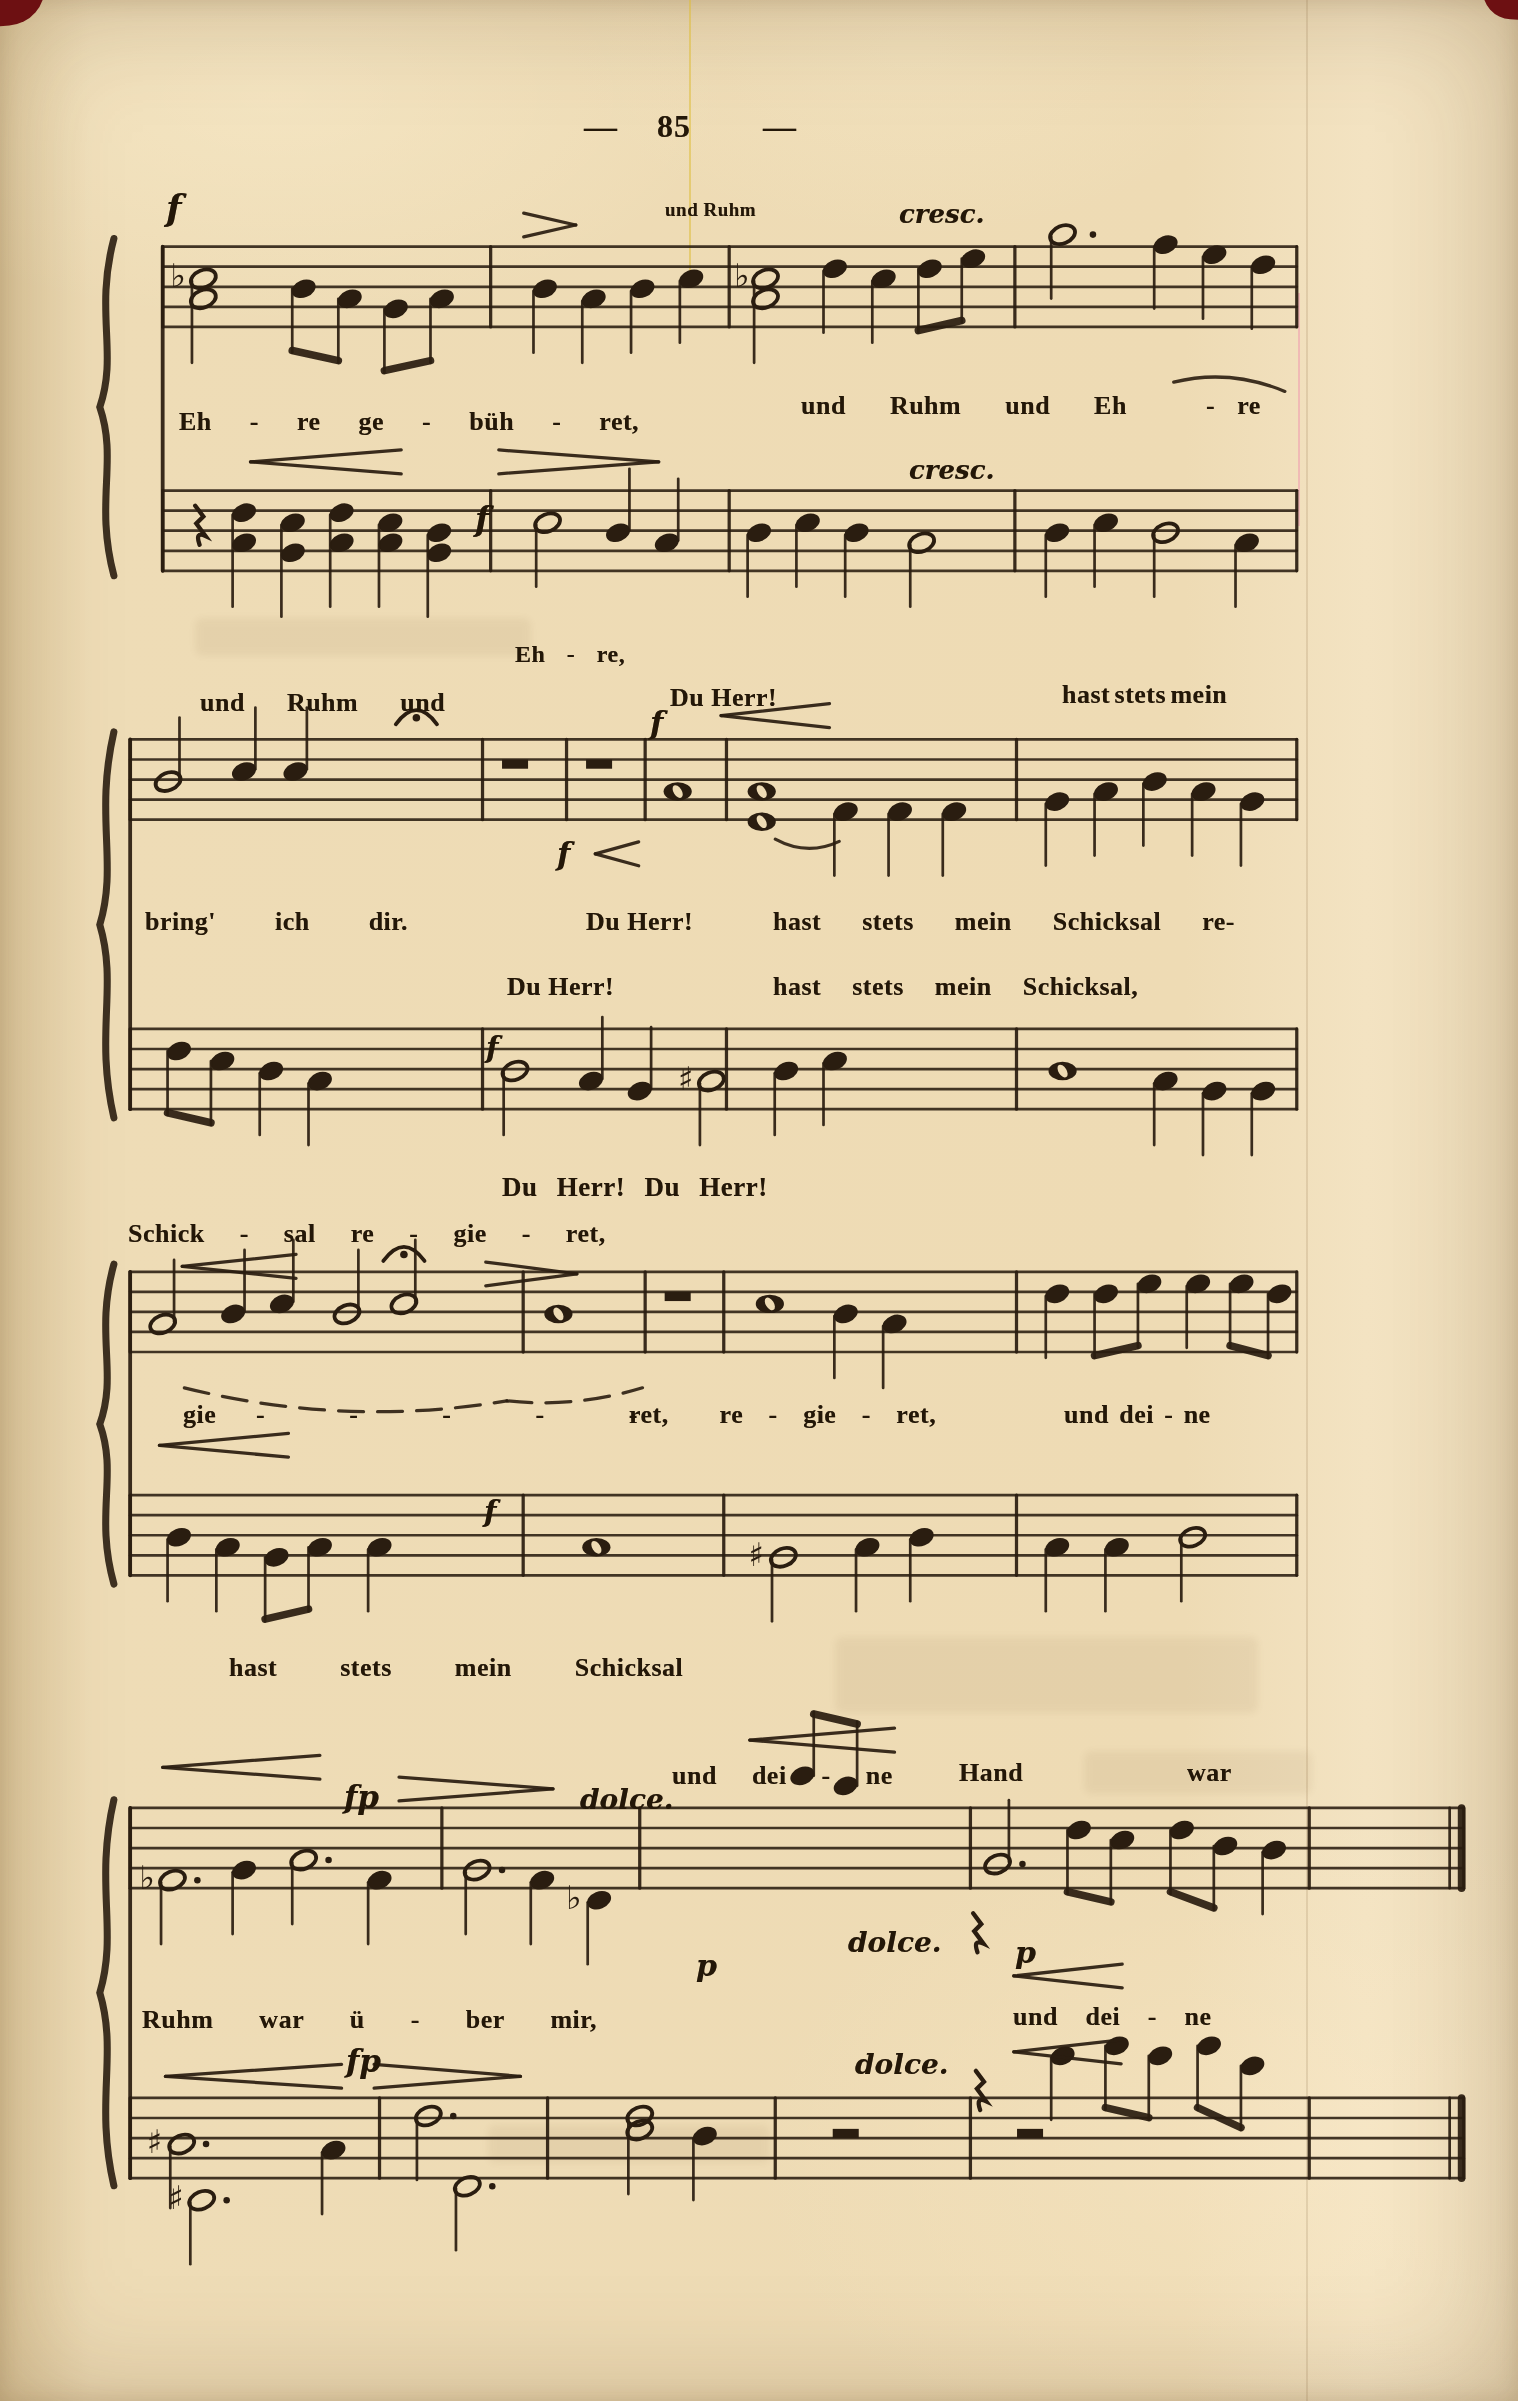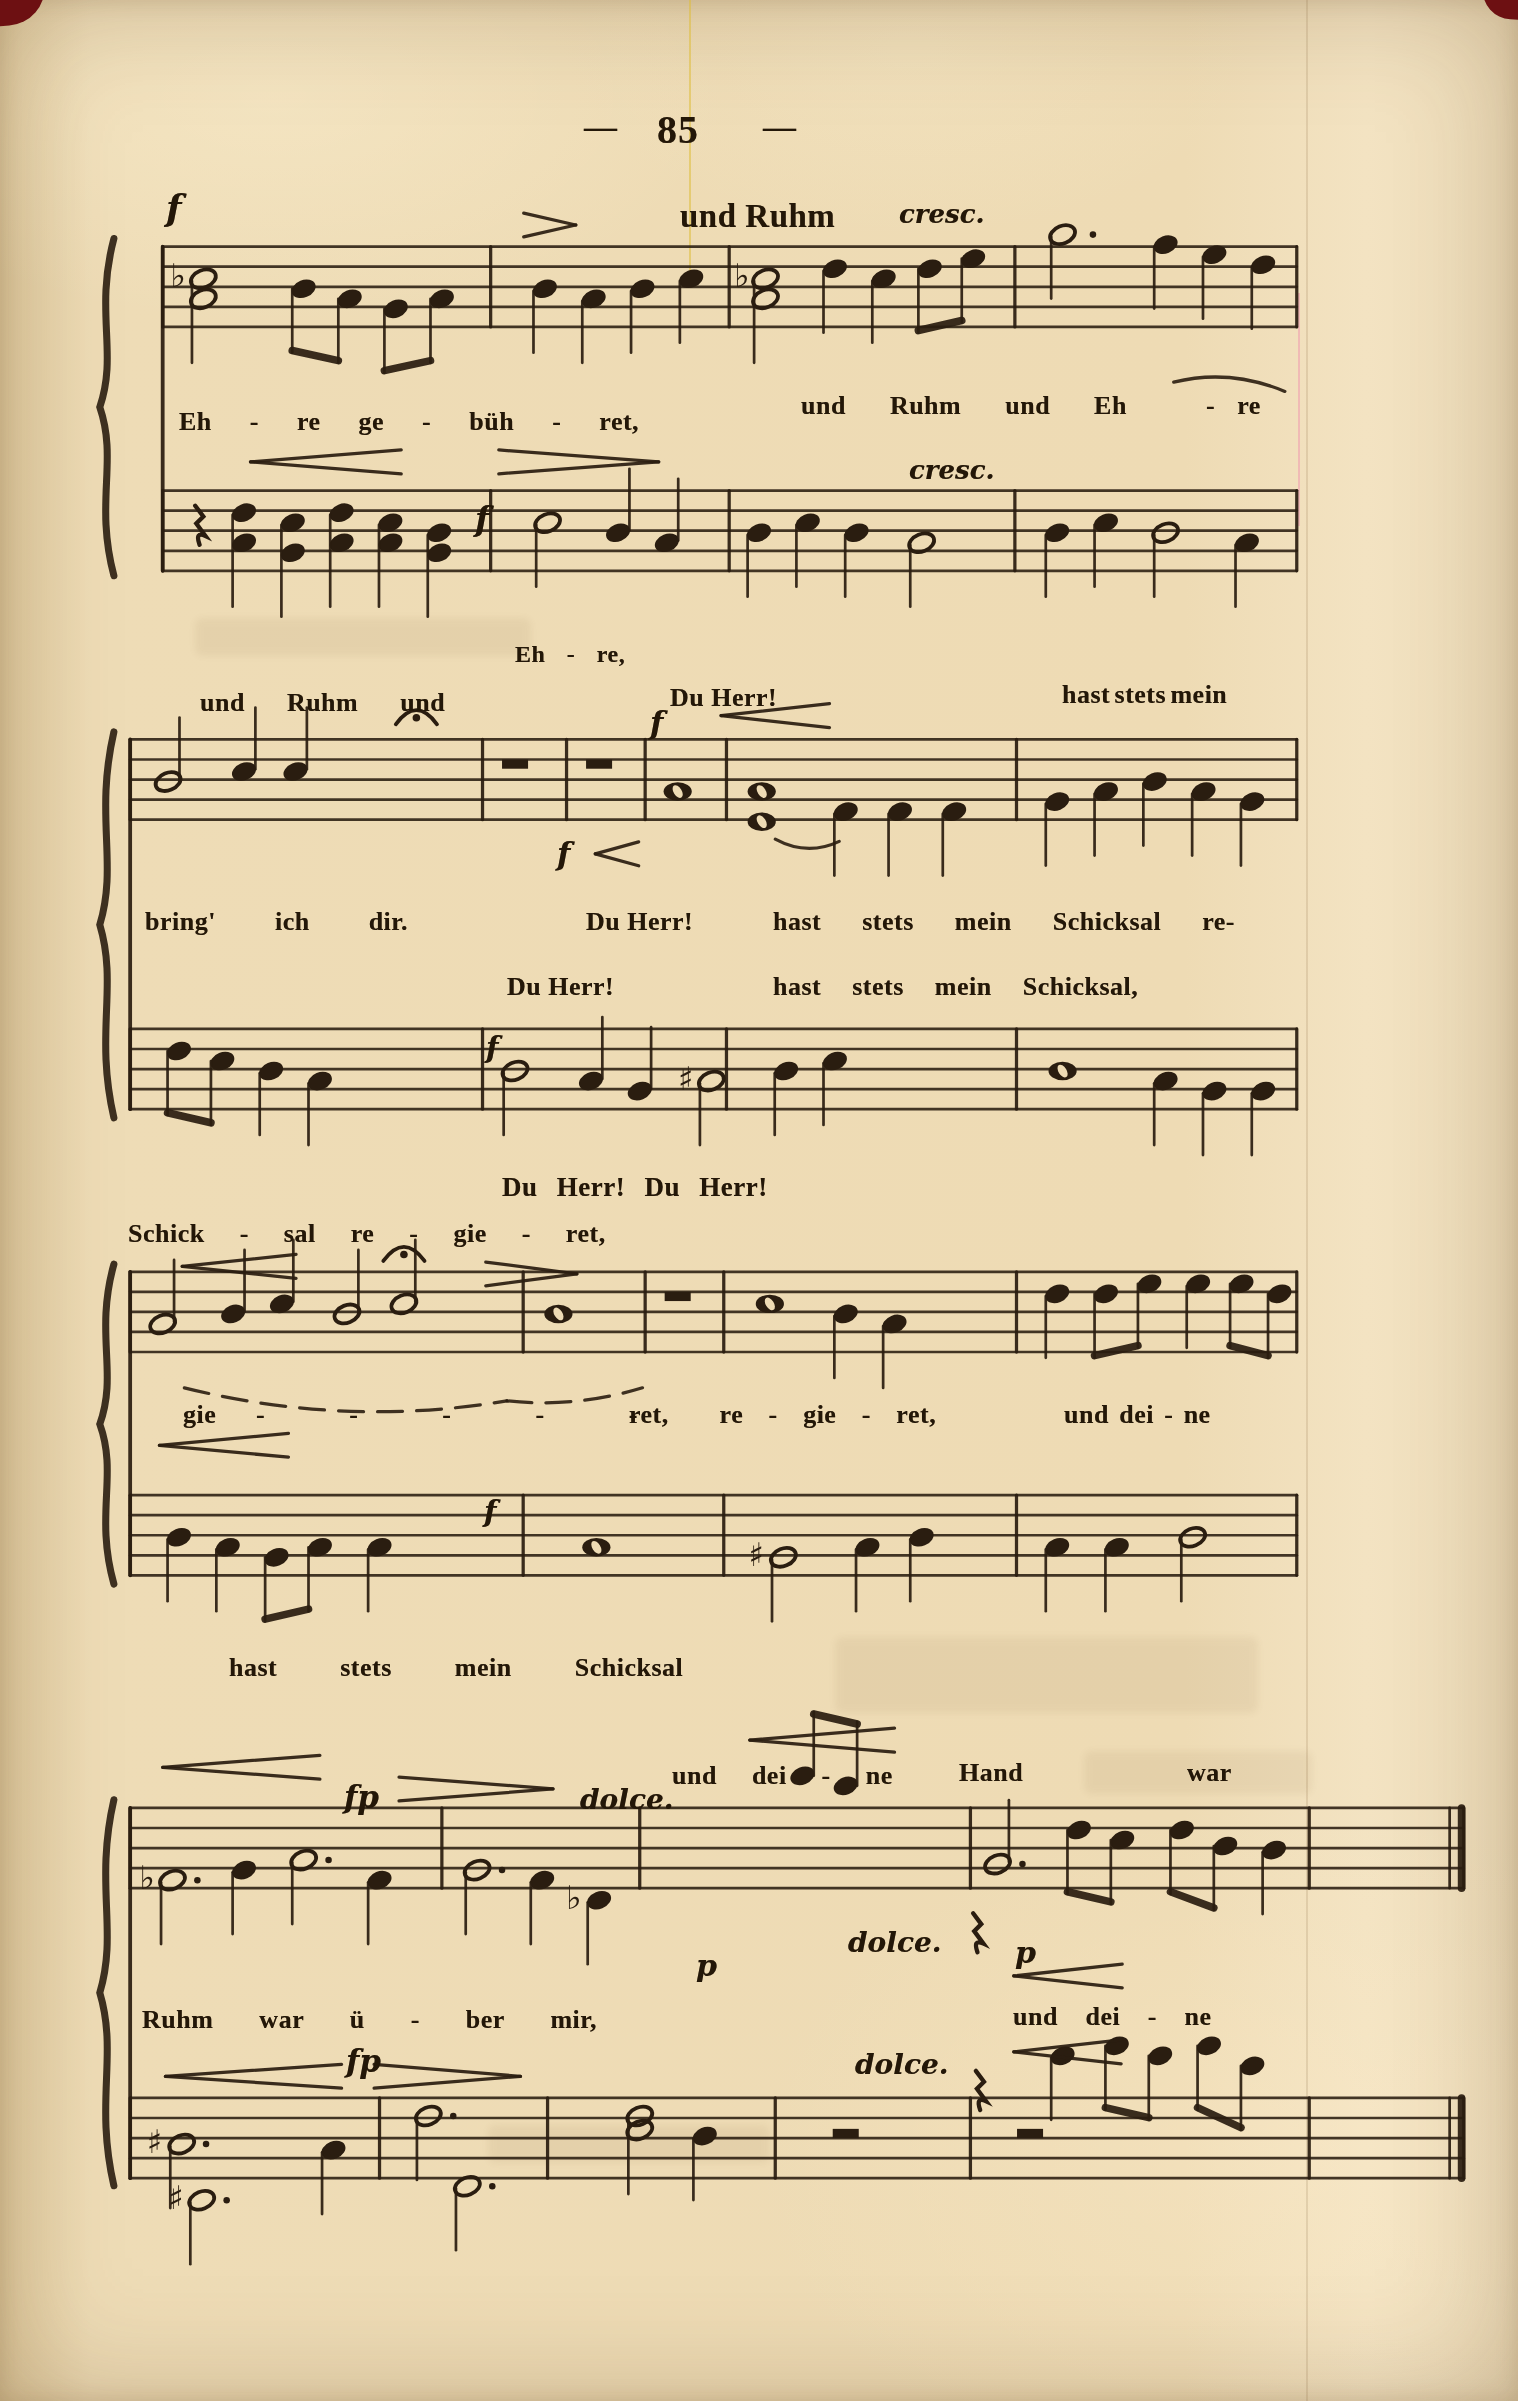--- a/index.html
+++ b/index.html
@@ -498,24 +498,24 @@
       <g>
         <path d="M 730 1336 Q 768 1284 806 1336" fill="none" stroke="#2a1d10" stroke-width="7" stroke-linecap="round"></path>
         <circle cx="768" cy="1324" r="7" fill="#2a1d10"></circle>
         <path d="M 707 2326 Q 745 2274 783 2326" fill="none" stroke="#2a1d10" stroke-width="7" stroke-linecap="round"></path>
         <circle cx="745" cy="2314" r="7" fill="#2a1d10"></circle>
       </g>
     </svg>
 
   <div class="layer" id="textlayer">
       <span class="t num" style="left: 584px; top: 111px; font-size: 33px;">—</span>
-      <span class="t num" style="left: 657px; top: 110px; font-size: 40px;">85</span>
+      <span class="t num" style="left: 657px; top: 110px; font-size: 32px;">85</span>
       <span class="t num" style="left: 763px; top: 111px; font-size: 33px;">—</span>
       <span class="t dyn" style="left: 166px; top: 189px; font-size: 36px;">f</span>
-      <span class="t lyric" style="left: 680px; top: 200px; font-size: 33px;">und Ruhm</span>
+      <span class="t lyric" style="left: 665px; top: 200px; font-size: 19px;">und Ruhm</span>
       <span class="t dyn" style="left: 899px; top: 201px; font-size: 26px;">cresc.</span>
       <span class="t lyric" style="left: 179px; top: 393px; font-size: 26px; word-spacing: 31px; margin-top: 16px;">Eh - re ge - büh - ret,</span>
       <span class="t lyric" style="left: 801px; top: 393px; font-size: 26px; word-spacing: 37px;">und Ruhm und Eh</span>
       <span class="t lyric" style="left: 1206px; top: 393px; font-size: 26px; word-spacing: 15px;">- re</span>
       <span class="t dyn" style="left: 909px; top: 457px; font-size: 26px;">cresc.</span>
       <span class="t dyn" style="left: 475px; top: 503px; font-size: 33px;">f</span>
       <span class="t lyric" style="left: 200px; top: 642px; font-size: 26px; word-spacing: 35px; margin-top: 48px;">und Ruhm und</span>
       <span class="t lyric" style="left: 515px; top: 642px; font-size: 24px; word-spacing: 15px;">Eh - re,</span>
       <span class="t lyric" style="left: 670px; top: 685px; font-size: 26px;">Du Herr!</span>
       <span class="t lyric" style="left: 1062px; top: 682px; font-size: 26px; word-spacing: -2.7px;">hast stets mein</span>

